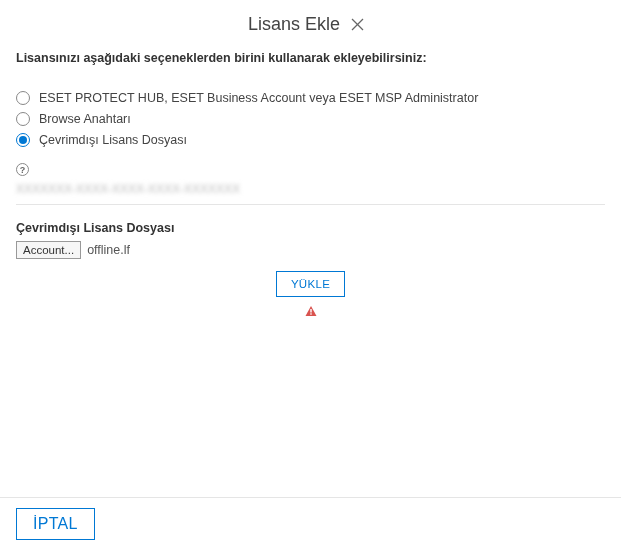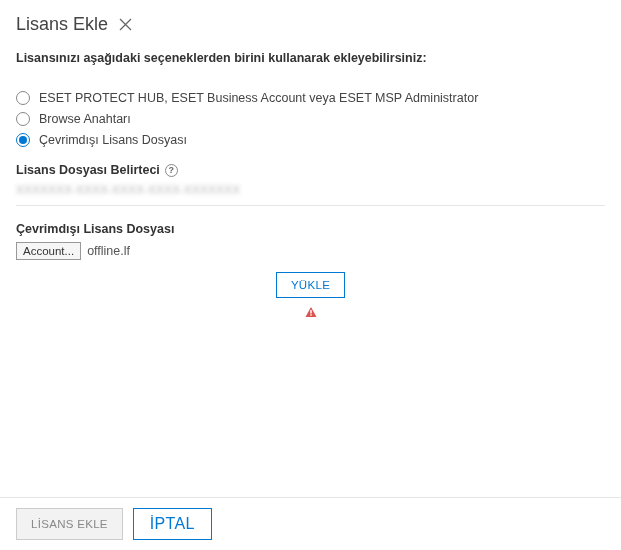--- a/index.html
+++ b/index.html
@@ -11,21 +11,21 @@
       font-family: "Segoe UI", Arial, sans-serif;
       font-size: 13px;
       color: #333;
       background: #fff;
       width: 621px;
       height: 550px;
       position: relative;
     }
     .dialog-header {
       display: flex;
-      justify-content: flex-start;
+      justify-content: center;
       align-items: center;
       padding: 14px 22px 10px 16px;
       gap: 7px;
     }
     .dialog-title {
       font-size: 18px;
       font-weight: 400;
       color: #444;
     }
     .close-btn {
@@ -212,21 +212,20 @@
     </div>
     <div class="radio-option">
       <span class="radio-circle selected">
           <span class="radio-dot"></span>
         </span>
       <span class="radio-label">Çevrimdışı Lisans Dosyası</span>
     </div>
   </div>
 
   <div class="section-heading">
-    <span>Lisans Dosyası Belirteci</span>
     <span class="help-icon">?</span>
   </div>
   <div class="token-value">XXXXXXX-XXXX-XXXX-XXXX-XXXXXXX</div>
 
   <hr class="divider">
 
   <div class="section-heading">
     <span>Çevrimdışı Lisans Dosyası</span>
   </div>
 
@@ -241,15 +240,14 @@
       <svg width="12" height="12" viewBox="0 0 12 12">
           <polygon points="6,1 11.5,11 0.5,11" fill="#d9534f"></polygon>
           <rect x="5.3" y="4" width="1.4" height="3.5" fill="#fff"></rect>
           <rect x="5.3" y="8.3" width="1.4" height="1.4" fill="#fff"></rect>
         </svg>
     </span>
   </div>
 </div>
 
 <div class="footer">
-  <button class="footer-btn-primary">LİSANS EKLE</button>
   <button class="footer-btn-secondary">İPTAL</button>
 </div>
 
 </body></html>

